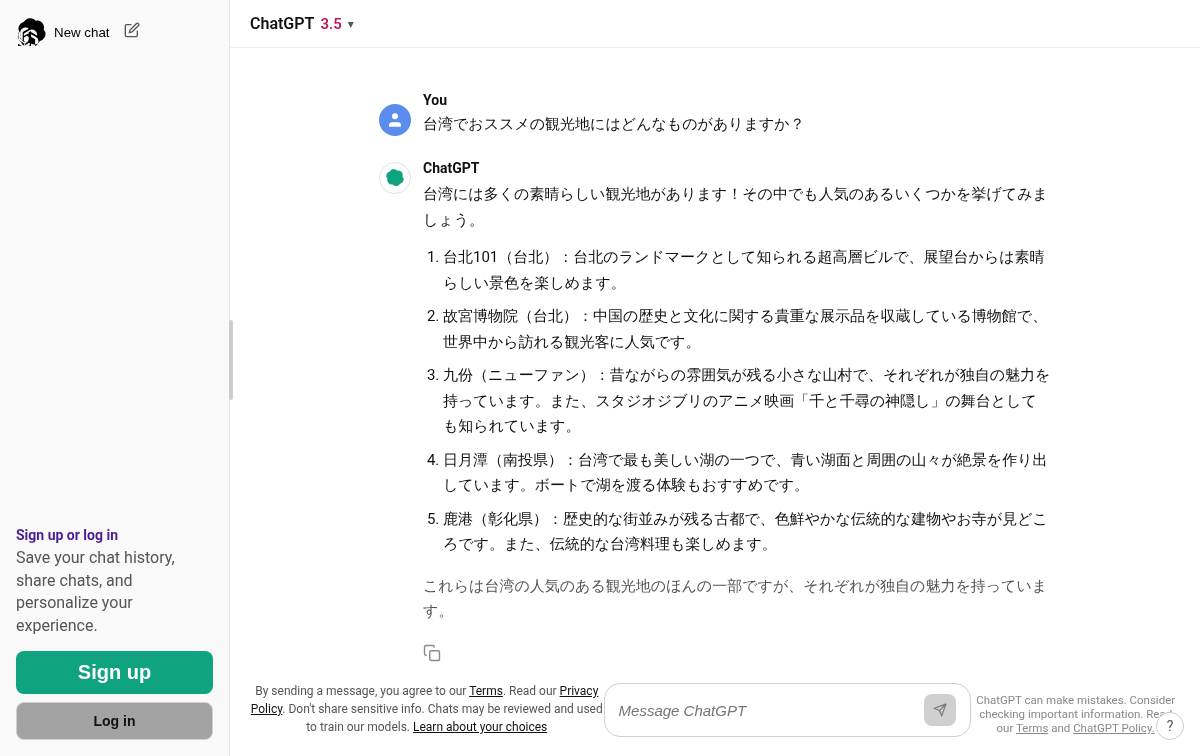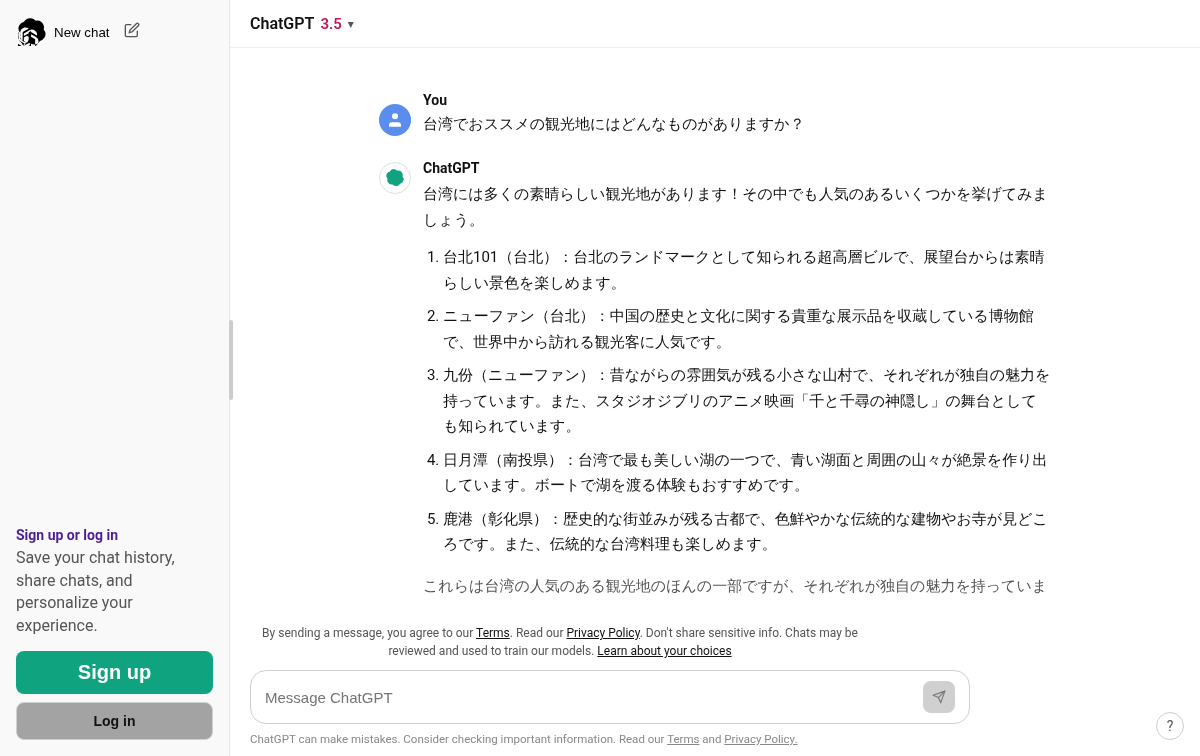--- a/index.html
+++ b/index.html
@@ -232,22 +232,22 @@
     }
     .copy-icon-area svg {
       color: #888;
       cursor: pointer;
     }
 
     
     #bottom-area {
       padding: 0 20px 10px 20px;
       display: flex;
-      flex-direction: column;
-      align-items: flex-start;
+      flex-direction: row;
+      align-items: center;
     }
     #terms-notice {
       font-size: 12px;
       color: #555;
       text-align: center;
       margin-bottom: 10px;
       max-width: 620px;
       line-height: 1.5;
     }
     #terms-notice a {
@@ -265,20 +265,21 @@
       background: #fff;
       margin-bottom: 8px;
     }
     #message-input {
       flex: 1;
       border: none;
       outline: none;
       font-size: 15px;
       color: #4c1d95;
       background: transparent;
+      font-style: italic;
     }
     #send-btn {
       width: 32px;
       height: 32px;
       border-radius: 8px;
       border: none;
       background: #d0d0d0;
       display: flex;
       align-items: center;
       justify-content: center;
@@ -372,21 +373,21 @@
           <svg width="18" height="18" viewBox="0 0 41 41" fill="none">
             <path d="M37.532 16.87a9.963 9.963 0 0 0-.856-8.184 10.078 10.078 0 0 0-10.855-4.835 9.964 9.964 0 0 0-6.52-3.403 10.079 10.079 0 0 0-10.467 4.988 9.962 9.962 0 0 0-6.664 4.834 10.08 10.08 0 0 0 1.24 11.817 9.965 9.965 0 0 0 .856 8.185 10.079 10.079 0 0 0 10.855 4.835 9.965 9.965 0 0 0 6.52 3.403 10.079 10.079 0 0 0 10.468-4.988 9.962 9.962 0 0 0 6.664-4.834 10.079 10.079 0 0 0-1.241-11.817z" fill="#10a37f"></path>
           </svg>
         </div>
         <div class="gpt-content">
           <div class="gpt-label">ChatGPT</div>
           <div class="gpt-text">
             <div class="intro">台湾には多くの素晴らしい観光地があります！その中でも人気のあるいくつかを挙げてみましょう。</div>
             <ol id="gpt-list">
                 <li>台北101（台北）：台北のランドマークとして知られる超高層ビルで、展望台からは素晴らしい景色を楽しめます。</li>
-                <li>ニューファン（台北）：中国の歴史と文化に関する貴重な展示品を収蔵している博物館で、世界中から訪れる観光客に人気です。</li>
+                <li>故宮博物院（台北）：中国の歴史と文化に関する貴重な展示品を収蔵している博物館で、世界中から訪れる観光客に人気です。</li>
                 <li>九份（ニューファン）：昔ながらの雰囲気が残る小さな山村で、それぞれが独自の魅力を持っています。また、スタジオジブリのアニメ映画「千と千尋の神隠し」の舞台としても知られています。</li>
                 <li>日月潭（南投県）：台湾で最も美しい湖の一つで、青い湖面と周囲の山々が絶景を作り出しています。ボートで湖を渡る体験もおすすめです。</li>
                 <li>鹿港（彰化県）：歴史的な街並みが残る古都で、色鮮やかな伝統的な建物やお寺が見どころです。また、伝統的な台湾料理も楽しめます。</li>
               </ol>
             <div class="conclusion">これらは台湾の人気のある観光地のほんの一部ですが、それぞれが独自の魅力を持っています。</div>
           </div>
           <div class="copy-icon-area">
             <svg width="18" height="18" viewBox="0 0 24 24" fill="none" stroke="#888" stroke-width="1.8">
               <rect x="9" y="9" width="13" height="13" rx="2" ry="2"></rect>
               <path d="M5 15H4a2 2 0 0 1-2-2V4a2 2 0 0 1 2-2h9a2 2 0 0 1 2 2v1"></path>
@@ -405,18 +406,18 @@
     <div id="input-row">
       <input type="text" id="message-input" placeholder="Message ChatGPT" style="">
       <button id="send-btn">
         <svg width="14" height="14" viewBox="0 0 24 24">
           <path d="M22 2L11 13" stroke="#777" stroke-width="2" stroke-linecap="round" stroke-linejoin="round" fill="none"></path>
           <path d="M22 2L15 22 11 13 2 9l20-7z" stroke="#777" stroke-width="2" stroke-linecap="round" stroke-linejoin="round" fill="none"></path>
         </svg>
       </button>
     </div>
     <div id="footer-notice">
-      ChatGPT can make mistakes. Consider checking important information. Read our <a>Terms</a> and <a>Privacy Policy.</a>
+      ChatGPT can make mistakes. Consider checking important information. Read our <a>Terms</a> and <a>ChatGPT Policy.</a>
     </div>
   </div>
 </div>
 
 <div id="question-mark">?</div>
 
 </body></html>

